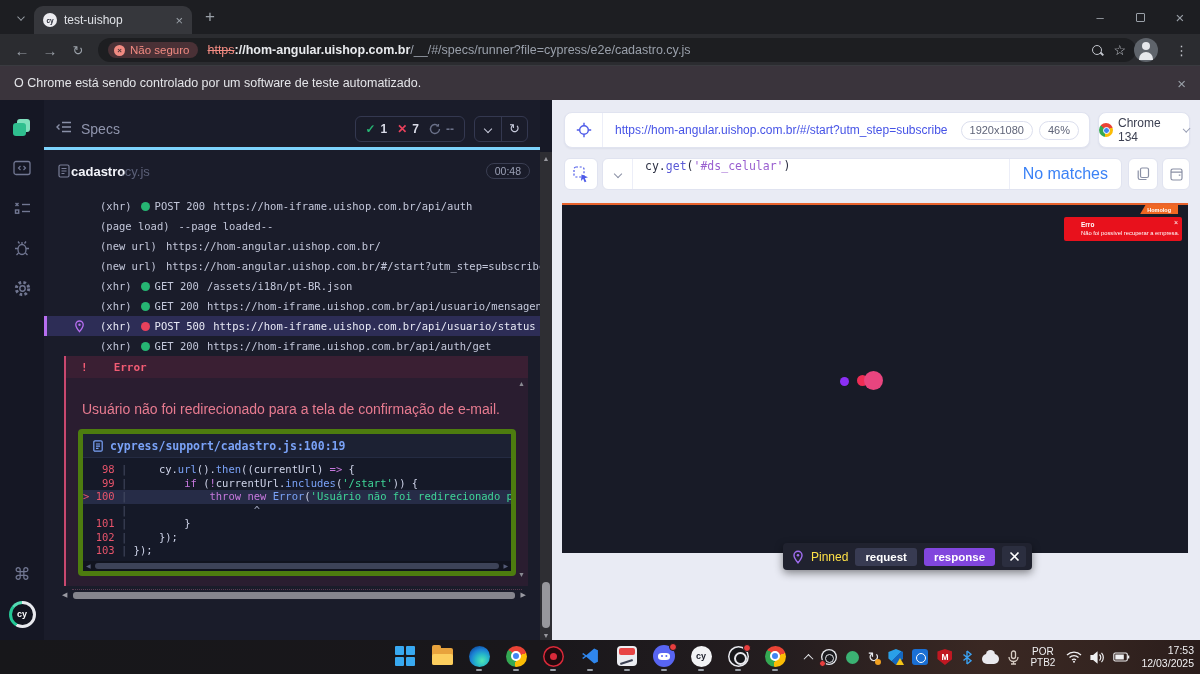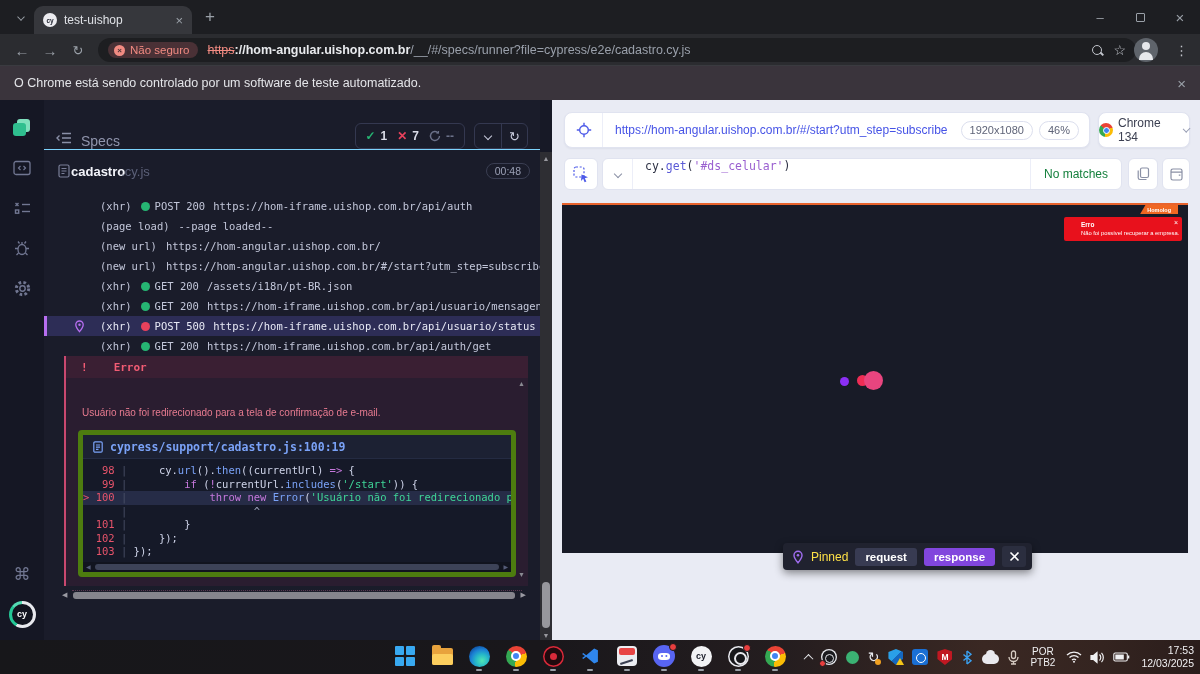--- a/index.html
+++ b/index.html
@@ -49,21 +49,21 @@
   #rail-top{position:absolute;top:8px;left:0}
   #rail-bottom{position:absolute;bottom:6px;left:0}
   .ric-specs{position:relative;width:19px;height:19px;display:block}
   .ric-specs .b{position:absolute;left:4px;top:0;width:13px;height:13px;border-radius:3px;background:#7fe0bd}
   .ric-specs .f{position:absolute;left:0;top:4px;width:13px;height:13px;border-radius:3px;background:#2fbf8f}
   .cmdkey{color:#717792;font-size:17px}
   .cylogo{width:27px;height:27px;border-radius:50%;background:conic-gradient(#e8e9ee 0 58%,#24c796 58% 86%,#55dcb4 86% 100%);display:flex;align-items:center;justify-content:center}
   .cylogo b{width:21px;height:21px;border-radius:50%;background:#12141f;color:#fff;font-size:9px;display:flex;align-items:center;justify-content:center}
 
   .specs{position:absolute;left:44px;top:0;width:496px;height:100%;background:#1a1c2a;overflow:hidden}
-  .sp-header{position:absolute;top:10px;left:0;right:0;height:40px;border-bottom:1px solid #7dd3fc;display:flex;align-items:flex-end;padding:0 12px;gap:9px}
+  .sp-header{position:absolute;top:10px;left:0;right:0;height:40px;border-bottom:3px solid #7dd3fc;display:flex;align-items:center;padding:0 12px;gap:9px}
   .sp-title{color:#9095ad;font-size:14px}
   .sp-stats{margin-left:auto;display:flex;align-items:center;border:1px solid #343850;border-radius:6px;height:26px;padding:0 10px;gap:5px;font-size:12px;color:#dadce8}
   .st-pass{color:#26b573;font-size:12px;font-weight:bold}
   .st-fail{color:#e8415c;font-size:12px;font-weight:bold}
   .st-num{color:#dadce8;font-weight:bold;margin-right:5px}
   .st-pend{color:#6b7189;font-weight:bold}
   .sp-actions{display:flex;align-items:center;border:1px solid #343850;border-radius:6px;height:26px}
   .sp-actions .cell{width:26px;height:100%;display:flex;align-items:center;justify-content:center;color:#c8cbdc}
   .sp-actions .cell+.cell{border-left:1px solid #343850}
 
@@ -76,21 +76,21 @@
   .log-row{height:20px;display:flex;align-items:center;font-family:"DejaVu Sans Mono",monospace;font-size:10.5px;color:#c3c7da;padding-left:56px;white-space:nowrap;overflow:hidden;position:relative}
   .log-row .lt{margin-right:9px}
   .log-row .dot{width:9px;height:9px;border-radius:50%;margin-right:5px;flex:none}
   .dot.green{background:#26b573}.dot.red{background:#e8415c}
   .log-row .lb{margin-right:8px}
   .log-row.selected{background:#2d2d56;border-left:3px solid #b76ef0;padding-left:53px;color:#e8eaf6}
   .log-row .pin{position:absolute;left:27px;top:4px}
 
   .error{position:absolute;top:256px;left:20px;right:12px;bottom:54px;background:#2a1d30;border-left:2px solid #c9486f}
   .err-head{height:22px;background:#3a1f33;display:flex;align-items:center;padding:0 15px;gap:26px;font-family:"DejaVu Sans Mono",monospace;font-weight:bold;font-size:11px;color:#f25c74}
-  .err-msg{padding:29px 16px 8px;color:#e87b90;font-size:10px}
+  .err-msg{padding:23px 16px 8px;color:#e87b90;font-size:14px}
   .code-frame{margin:4px 12px 0;background:#151928;border:5px solid #4d7c0f;border-radius:4px;overflow:hidden}
   .code-file{height:24px;background:#1c2133;display:flex;align-items:center;gap:7px;padding:0 10px;font-family:"DejaVu Sans Mono",monospace;font-weight:bold;font-size:11.5px;color:#7aa2f7;border-bottom:1px solid #242b42}
   .code-body{padding:5px 0 3px;font-family:"DejaVu Sans Mono",monospace;font-size:10.5px;line-height:13.5px;white-space:pre;overflow:hidden}
   .code-line{height:13.5px}
   .code-line.hl{background:#262c47}
   .g-mark{color:#e8546b}.g-num{color:#e8546b}.g-pipe{color:#4a5068}
   .tk-w{color:#ced3e8}.tk-fn{color:#7aa2f7}.tk-kw{color:#c678dd}.tk-str{color:#3fd698}.tk-caret{color:#9aa0b8}
   .code-scroll{height:10px;background:#11141f;position:relative}
   .code-scroll .thumb{position:absolute;left:12px;right:12px;top:2px;height:6px;border-radius:3px;background:#3d4358}
   .code-scroll .ar{position:absolute;top:0;font-size:6px;color:#555c78;line-height:10px}
@@ -116,21 +116,21 @@
   .chrome-dd{position:absolute;left:546px;top:12px;width:92px;height:36px;background:#fff;border:1px solid #e0e3f0;border-radius:8px;display:flex;align-items:center;justify-content:center;gap:5px;font-size:12px;color:#3c4052;box-shadow:0 1px 2px rgba(40,50,90,.06)}
   .chrome-mini{position:relative;width:14px;height:14px;border-radius:50%;background:conic-gradient(from -50deg,#ea4335 0 33.3%,#fbbc05 33.3% 66.6%,#34a853 66.6% 100%);flex:none}
   .chrome-mini i{position:absolute;inset:3.5px;background:#4285f4;border:1.5px solid #fff;border-radius:50%}
   .dd-chev{color:#9aa0b5;margin-left:2px;margin-top:-3px}
 
   .sel-btn{position:absolute;left:12px;top:58px;width:34px;height:32px;background:#fff;border:1px solid #e0e3f0;border-radius:6px;display:flex;align-items:center;justify-content:center}
   .sel-bar{position:absolute;left:50px;top:58px;width:520px;height:32px;background:#fff;border:1px solid #e0e3f0;border-radius:6px;display:flex;align-items:flex-start}
   .sel-chev{width:30px;height:100%;border-right:1px solid #eceef8;display:flex;align-items:center;justify-content:center;color:#8a90a5}
   .sel-code{padding:0 12px;font-family:"DejaVu Sans Mono",monospace;font-size:11.5px;flex:1;white-space:nowrap}
   .sc-obj,.sc-p{color:#2b2f42}.sc-m{color:#5b5bd6}.sc-a{color:#9a5fd0}
-  .sel-res{padding:0 13px;color:#15803d;font-size:12px;border-left:1px solid #eceef8;height:100%;display:flex;align-items:center}
+  .sel-res{padding:0 13px;color:#3b82f6;font-size:16px;border-left:1px solid #eceef8;height:100%;display:flex;align-items:center}
   .btn-sq{position:absolute;top:58px;width:30px;height:32px;background:#fff;border:1px solid #e0e3f0;border-radius:6px;display:flex;align-items:center;justify-content:center}
 
   .viewport{position:absolute;left:10px;top:103px;width:626px;height:350px;background:#181b27;border-top:2px solid #e8632c}
   .ribbon{position:absolute;right:10px;top:0;height:9px;padding:0 7px;background:#f06722;color:#fff;font-size:5.5px;font-weight:bold;display:flex;align-items:center;clip-path:polygon(14% 0,100% 0,100% 100%,0 100%)}
   .toast{position:absolute;right:6px;top:12px;width:118px;background:#e8111c;border-radius:2px;color:#fff;padding:4px 6px 5px 17px}
   .toast .t1{font-size:6.5px;font-weight:bold}
   .toast .t2{font-size:5.8px;margin-top:2px;white-space:nowrap}
   .toast .tx{position:absolute;right:4px;top:2px;font-size:7px}
   .ldot{position:absolute;border-radius:50%}
   .ld1{left:278px;top:172px;width:9px;height:9px;background:#8b2ff5}

